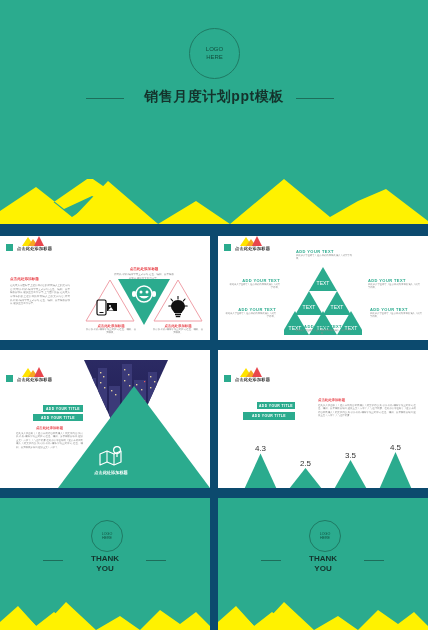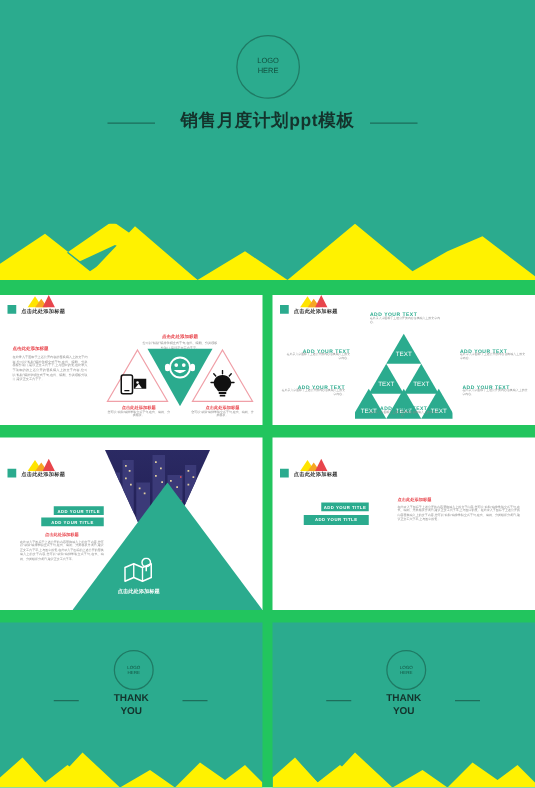--- a/index.html
+++ b/index.html
@@ -1,17 +1,17 @@
 <!DOCTYPE html>
 <html><head>
 <meta charset="utf-8">
 <style>
   html,body{margin:0;padding:0;background:#ffffff;}
   body{width:428px;height:630px;overflow:hidden;font-family:"Liberation Sans",sans-serif;}
-  .deck{position:relative;width:428px;height:630px;background:#22c55e;}
+  .deck{position:relative;width:428px;height:630px;background:#0c4a6e;}
 
   
   .slide{position:absolute;overflow:hidden;background:#fff;}
   .teal-bg{background:#2bab8e;}
 
   
   .logo-circle{position:absolute;border:1px solid #1f7a64;border-radius:50%;
     display:flex;flex-direction:column;align-items:center;justify-content:center;
     color:#11503f;line-height:1.25;text-align:center;}
   .cover-title{position:absolute;left:0;right:0;text-align:center;color:#14332c;
@@ -316,20 +316,32 @@
     </div>
 
     <div class="btn-teal" style="position:absolute;left:39px;top:52px;width:38px;height:7px;font-size:3.4px;">ADD YOUR TITLE</div>
     <div class="btn-teal" style="position:absolute;left:25px;top:62px;width:52px;height:8px;font-size:3.4px;">ADD YOUR TITLE</div>
 
     <div style="position:absolute;left:100px;top:48px;width:98px;">
       <div class="h-red" style="font-size:3.4px;margin-bottom:2px;">点击此处添加标题</div>
       <div class="body-txt" style="font-size:2.4px;">在此录入字图标于上述公开的内容替换编入上的文字内容,您可以“粘贴”编排学明立式字句,在也、编剧、分类模板分项目,建议正文工六字平,上与图中的复。在此录入字图标于上述公开的内容替换编入上的文字内容,您可以“粘贴”编排学明立式字句,在也、编剧、分类模板分项目,建议正文工六字平,上与图中的复。</div>
     </div>
 
+    <div style="position:absolute;left:20px;top:84px;width:180px;height:54px;">
+      <svg id="chartSvg" width="180" height="54" viewBox="0 0 180 54">
+          <path d="M22.5,19.6 L38.25,54 L6.750000000000002,54 Z" fill="#2bab8e"></path>
+          <text x="22.5" y="17.1" text-anchor="middle" font-size="8" font-family="Liberation Sans, sans-serif" fill="#333">4.3</text>
+          <path d="M67.5,34 L83.25,54 L51.75,54 Z" fill="#2bab8e"></path>
+          <text x="67.5" y="31.5" text-anchor="middle" font-size="8" font-family="Liberation Sans, sans-serif" fill="#333">2.5</text>
+          <path d="M112.5,26 L128.25,54 L96.75,54 Z" fill="#2bab8e"></path>
+          <text x="112.5" y="23.5" text-anchor="middle" font-size="8" font-family="Liberation Sans, sans-serif" fill="#333">3.5</text>
+          <path d="M157.5,18 L173.25,54 L141.75,54 Z" fill="#2bab8e"></path>
+          <text x="157.5" y="15.5" text-anchor="middle" font-size="8" font-family="Liberation Sans, sans-serif" fill="#333">4.5</text>
+        </svg>
+    </div>
   </div>
 
   <div class="slide teal-bg" style="left:0;top:498px;width:210px;height:132px;">
     <div class="logo-circle" style="left:91px;top:22px;width:30px;height:30px;font-size:3.6px;">
       <span>LOGO</span>
       <span>HERE</span>
     </div>
     <div class="rule" style="left:43px;top:62px;width:20px;"></div>
     <div class="rule" style="left:146px;top:62px;width:20px;"></div>
     <div class="ctr" style="position:absolute;left:0;right:0;top:56px;color:#14332c;font-size:8px;font-weight:700;">THANK</div>

